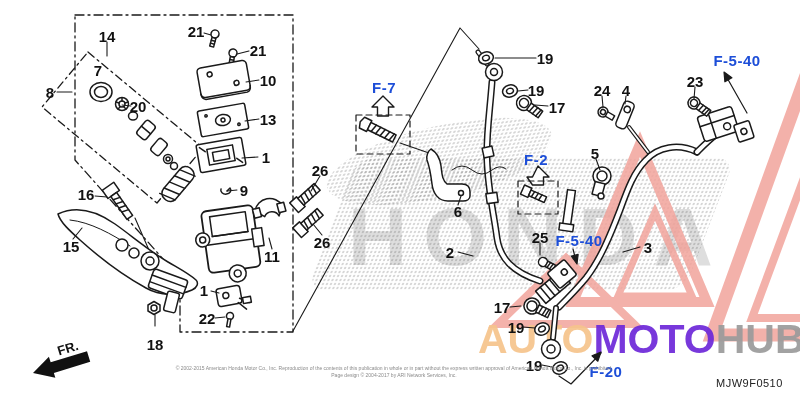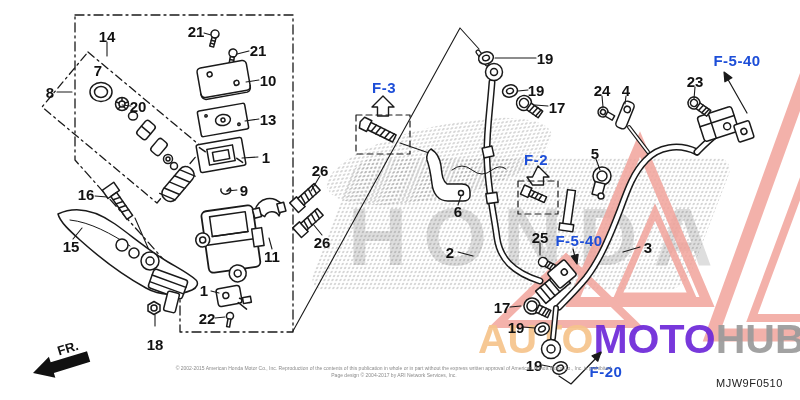--- a/index.html
+++ b/index.html
@@ -372,21 +372,21 @@
   <div class="abs callout" style="left:602px;top:90px">24</div>
   <div class="abs callout" style="left:626px;top:90px">4</div>
   <div class="abs callout" style="left:695px;top:81px">23</div>
   <div class="abs callout" style="left:595px;top:153px">5</div>
   <div class="abs callout" style="left:540px;top:237px">25</div>
   <div class="abs callout" style="left:648px;top:247px">3</div>
   <div class="abs callout" style="left:502px;top:307px">17</div>
   <div class="abs callout" style="left:516px;top:327px">19</div>
   <div class="abs callout" style="left:534px;top:365px">19</div>
 
-  <div class="abs ref-label" style="left:384px;top:87px">F-3</div>
+  <div class="abs ref-label" style="left:384px;top:87px">F-7</div>
   <div class="abs ref-label" style="left:536px;top:159px">F-2</div>
   <div class="abs ref-label" style="left:737px;top:60px">F-5-40</div>
   <div class="abs ref-label" style="left:579px;top:240px">F-5-40</div>
   <div class="abs ref-label" style="left:606px;top:371px">F-20</div>
 
   <div class="abs fineprint" style="left:394px;top:365px">© 2002-2015 American Honda Motor Co., Inc. Reproduction of the contents of this publication in whole or in part without the express written approval of American Honda Motor Co., Inc. is prohibited.</div>
   <div class="abs fineprint" style="left:394px;top:372px">Page design © 2004-2017 by ARI Network Services, Inc.</div>
   <div class="abs part-code" style="left:716px;top:377px">MJW9F0510</div>
 </div>
 

